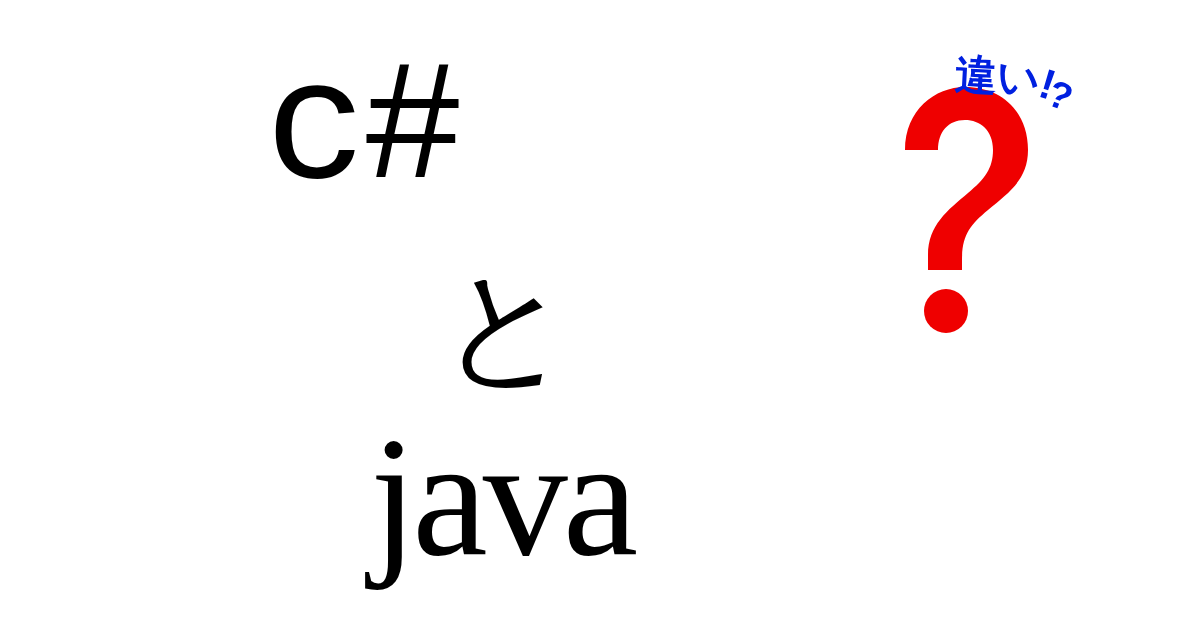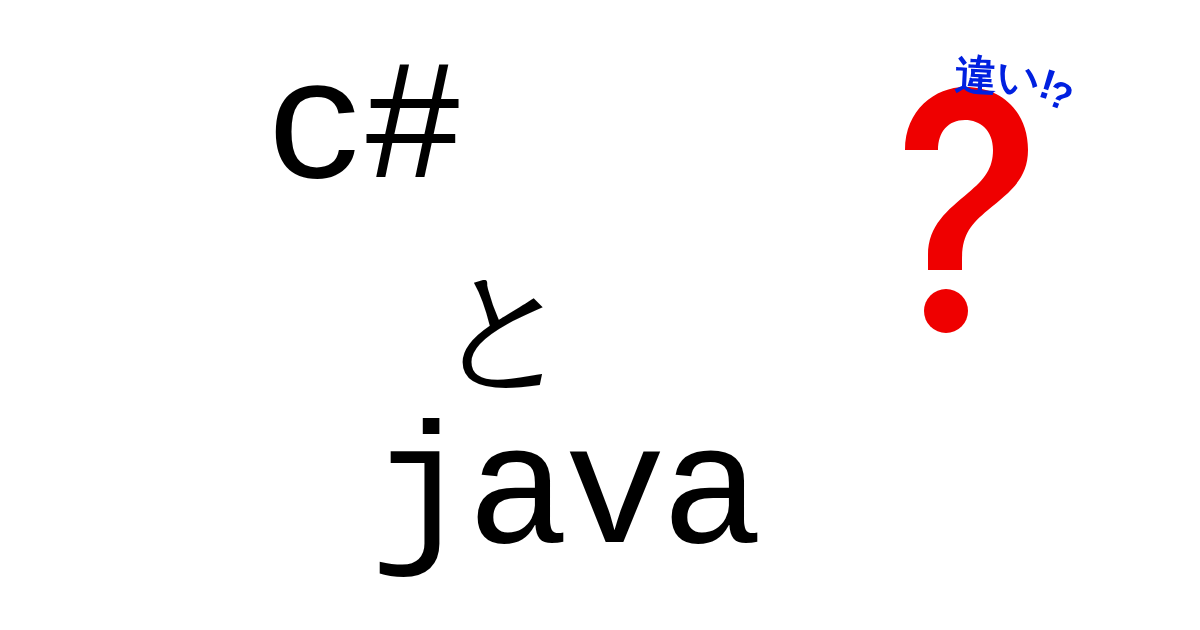--- a/index.html
+++ b/index.html
@@ -31,21 +31,21 @@
       top: 240px;
       font-family: "Courier New", monospace;
       font-size: 130px;
       font-weight: 500;
       color: #000000;
     }
     .text-java {
       position: absolute;
       left: 370px;
       top: 400px;
-      font-family: Liberation Mono, monospace;
+      font-family: Liberation Serif, serif;
       font-size: 170px;
       font-weight: 500;
       color: #000000;
       letter-spacing: -5px;
     }
     .question-mark {
       position: absolute;
       left: 870px;
       top: 75px;
       width: 180px;

